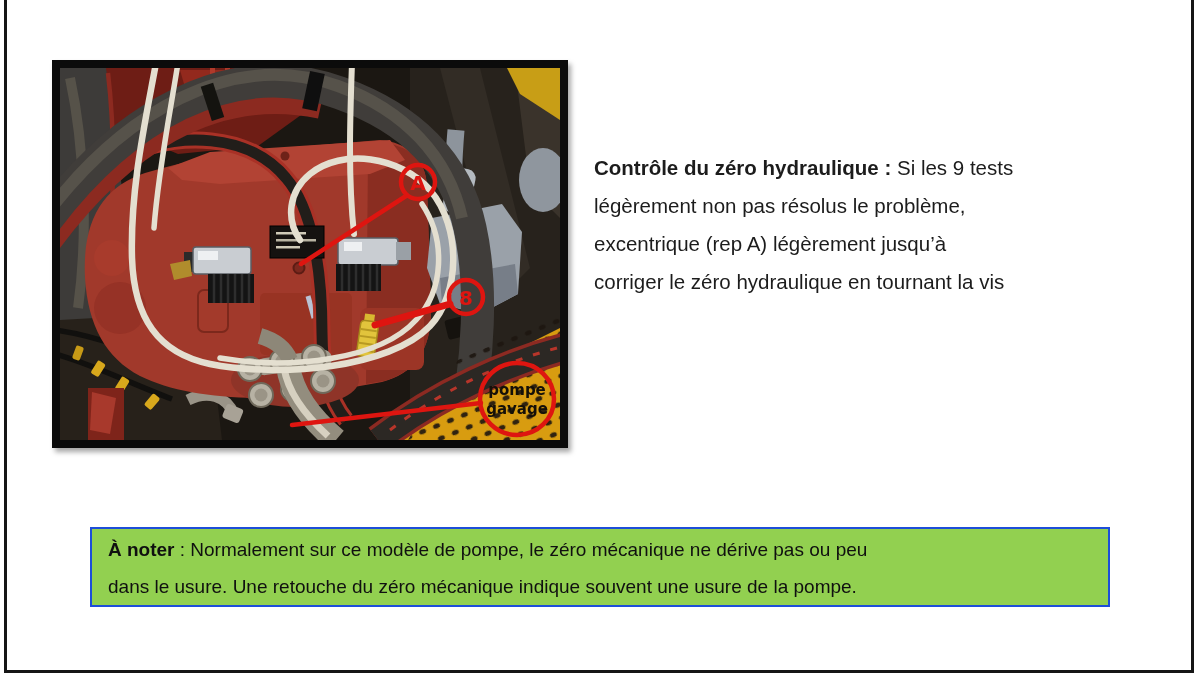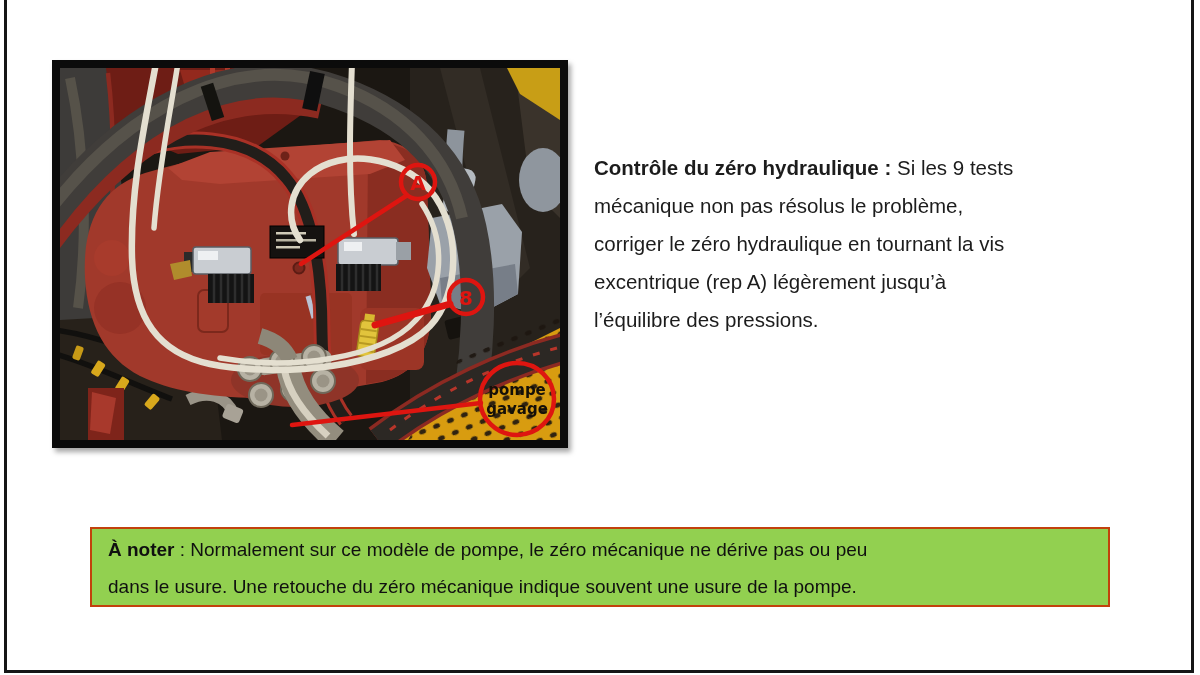--- a/index.html
+++ b/index.html
@@ -20,21 +20,21 @@
   }
   .photo svg{display:block;}
   .caption{
     position:absolute;left:594px;top:149px;width:500px;
     font-size:20.5px;line-height:38px;color:#1c1c1c;
   }
   .cap-line{white-space:nowrap;}
   .b{font-weight:bold;text-align:right;}
   .note{
     position:absolute;left:90px;top:527px;width:1020px;height:80px;
-    box-sizing:border-box;background:#92d050;border:2px solid #c2410c;
+    box-sizing:border-box;background:#92d050;border:2px solid #1d4ed8;
     padding:2px 12px 0 16px;font-size:19px;line-height:37px;color:#101010;
   }
   .note-line{white-space:nowrap;}
 </style>
 </head>
 <body>
 
 <div class="page-border"></div>
 
 <figure class="photo">
@@ -190,22 +190,21 @@
       <line x1="421" y1="335" x2="232" y2="357" stroke="#de1510" stroke-width="4.5" stroke-linecap="round"></line>
       <ellipse cx="457" cy="331" rx="37" ry="36" stroke="#de1510" stroke-width="4.5" fill="none"></ellipse>
       <text x="457" y="327" text-anchor="middle" font-family="DejaVu Sans, sans-serif" font-size="15" font-weight="bold" fill="#151008">pompe</text>
       <text x="457" y="346" text-anchor="middle" font-family="DejaVu Sans, sans-serif" font-size="15" font-weight="bold" fill="#151008">gavage</text>
     </g>
   </svg>
 </figure>
 
 <div class="caption">
   <div class="cap-line"><span class="b">Contrôle du zéro hydraulique :</span><span> Si les 9 tests</span></div>
-  <div class="cap-line">mécanique non pas résolus le problème,</div>
+  <div class="cap-line">légèrement non pas résolus le problème,</div>
+  <div class="cap-line">excentrique (rep A) légèrement jusqu’à</div>
   <div class="cap-line">corriger le zéro hydraulique en tournant la vis</div>
-  <div class="cap-line">excentrique (rep A) légèrement jusqu’à</div>
-  <div class="cap-line">l’équilibre des pressions.</div>
 </div>
 
 <div class="note">
   <div class="note-line"><span class="b">À noter</span><span> : Normalement sur ce modèle de pompe, le zéro mécanique ne dérive pas ou peu</span></div>
   <div class="note-line">dans le usure. Une retouche du zéro mécanique indique souvent une usure de la pompe.</div>
 </div>
 
 </body></html>

